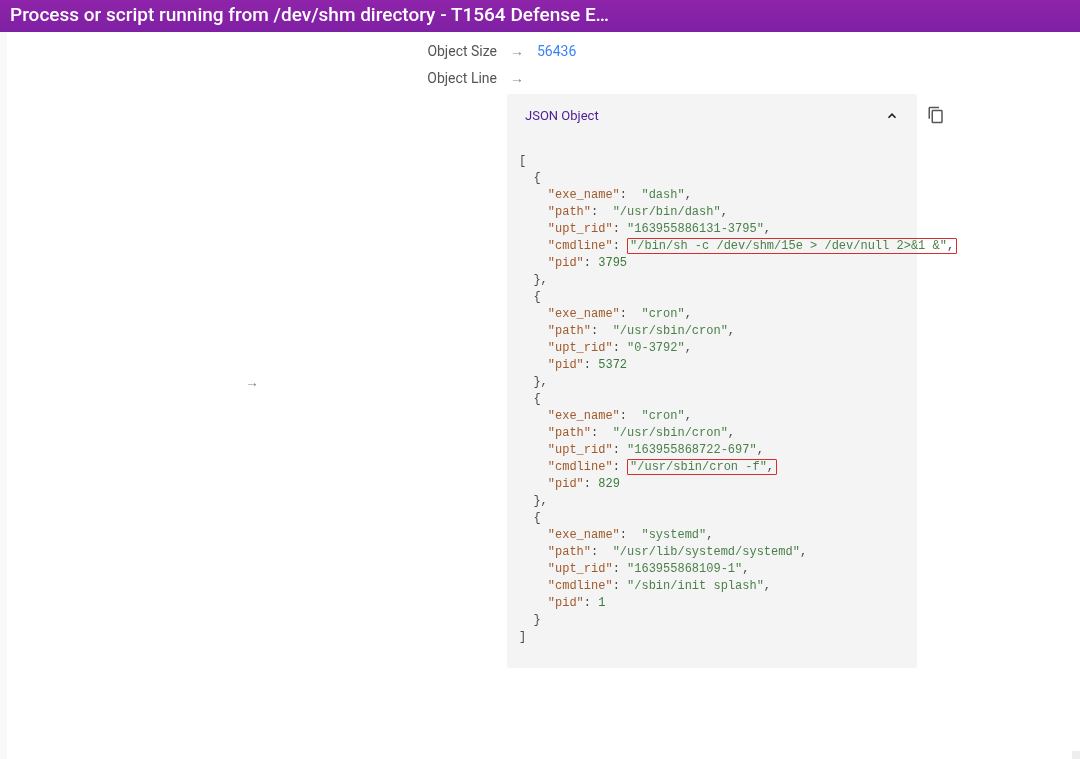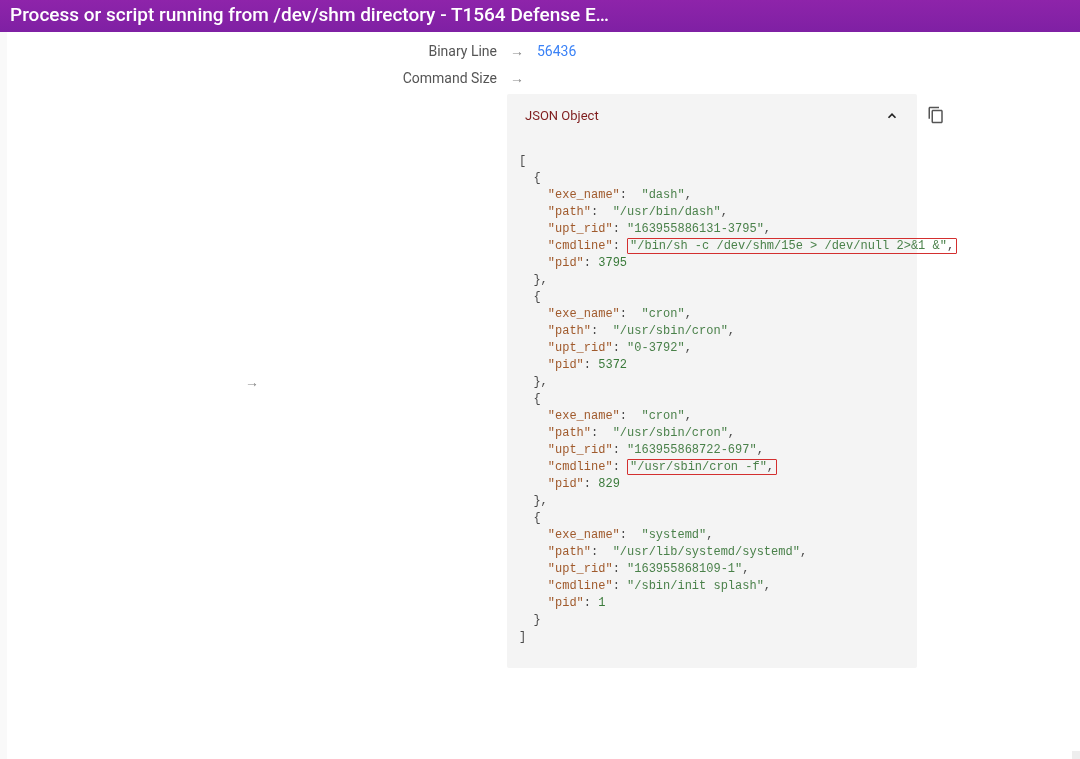--- a/index.html
+++ b/index.html
@@ -70,21 +70,21 @@
       width: 410px;
       background: #f4f4f4;
       border-radius: 2px;
     }
     .json-panel-header {
       display: flex;
       justify-content: space-between;
       align-items: center;
       padding: 14px 18px 12px 18px;
       font-size: 13px;
-      color: #7f1d1d;
+      color: #4c1d95;
     }
     .chevron-up {
       width: 14px;
       height: 14px;
       display:inline-flex;
       align-items:center;
       justify-content:center;
       color:#222;
       cursor:pointer;
     }
@@ -130,27 +130,27 @@
 </head>
 <body>
 
 <div class="header-bar">
   <span>Process or script running from /dev/shm directory - T1564 Defense E…</span>
 </div>
 
 <div class="content-area">
 
   <div class="field-row">
-    <div class="field-label">Binary Line</div>
+    <div class="field-label">Object Size</div>
     <div class="field-arrow">→</div>
     <div class="field-value">56436</div>
   </div>
 
   <div class="field-row">
-    <div class="field-label">Command Size</div>
+    <div class="field-label">Object Line</div>
     <div class="field-arrow">→</div>
   </div>
 
   <div class="field-row parents-row">
     <div class="field-arrow">→</div>
     <div class="json-panel-wrapper">
       <div class="json-panel">
         <div class="json-panel-header">
           <span>JSON Object</span>
           <span class="chevron-up">

